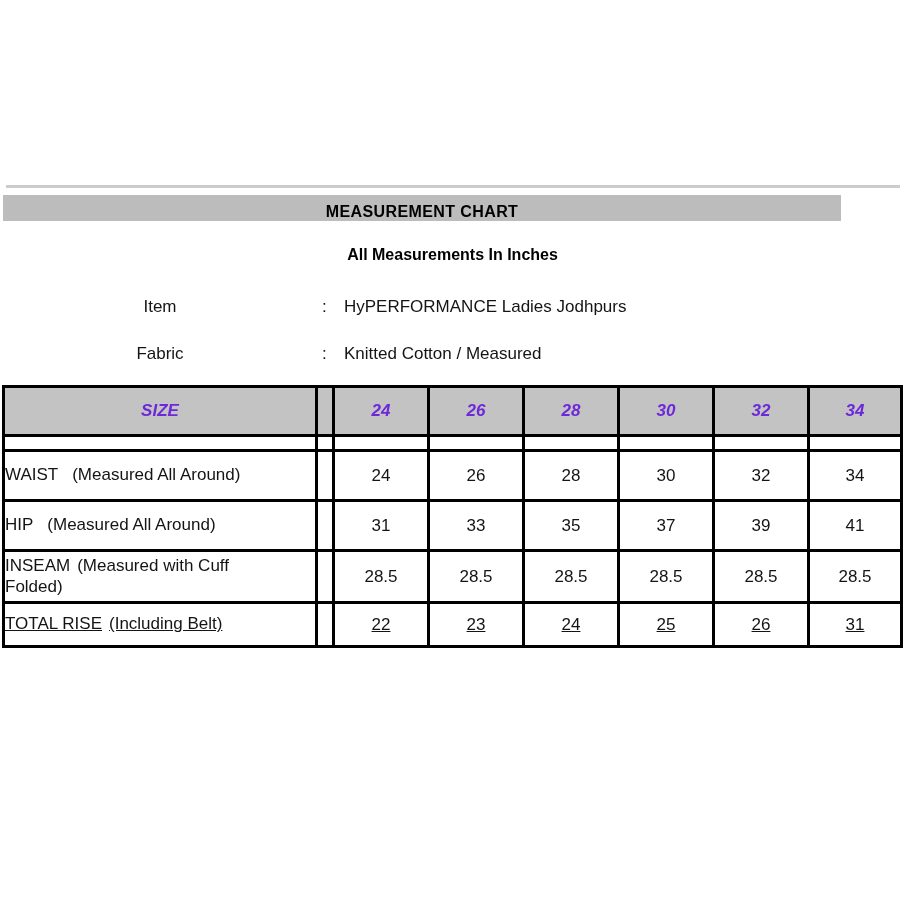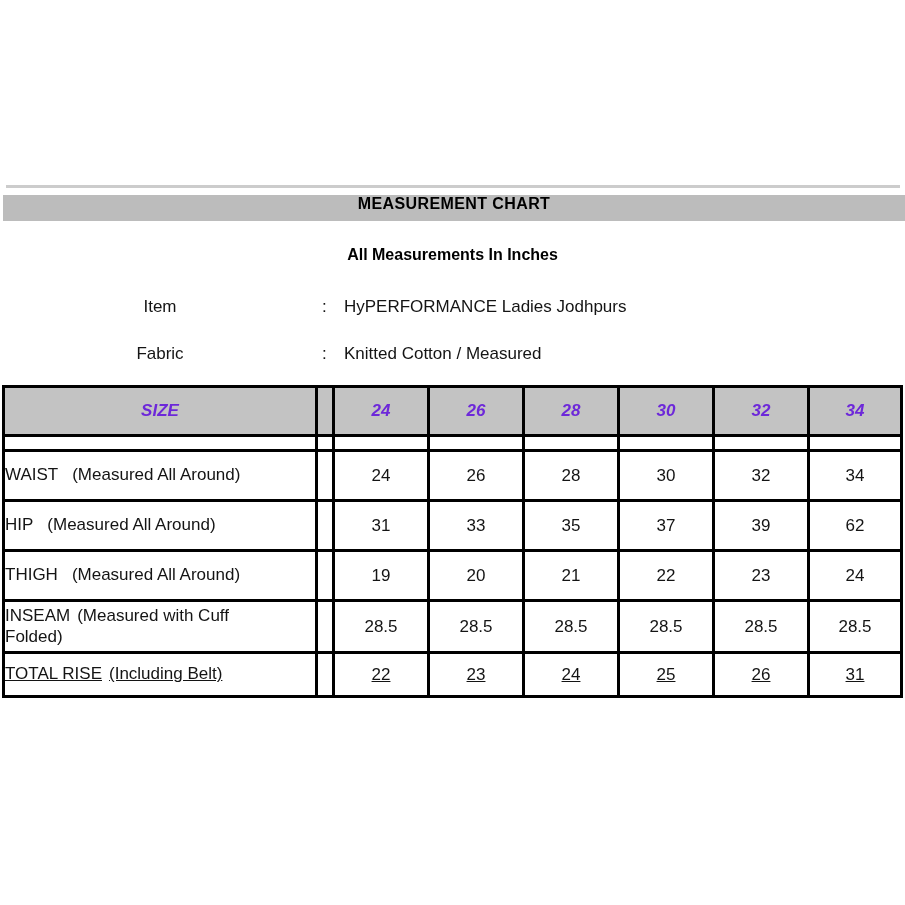--- a/index.html
+++ b/index.html
@@ -14,23 +14,23 @@
   }
   .top-rule {
     position: absolute;
     top: 185px; left: 6px;
     width: 894px; height: 3px;
     background: var(--rule-gray, #cccccc);
   }
   .title-bar {
     position: absolute;
     top: 195px; left: 3px;
-    width: 902px; height: 26px;
+    width: 838px; height: 26px;
     background: var(--bar-gray, #bcbcbc);
-    display: flex; align-items: flex-start; justify-content: center;
+    display: flex; align-items: flex-end; justify-content: center;
   }
   .title-bar span {
     font-weight: bold;
     font-size: 16px;
     letter-spacing: 0.4px;
     color: #000;
   }
   .subtitle {
     position: absolute;
     top: 246px; left: 0;
@@ -151,33 +151,21 @@
       <tr class="row-h47">
         <td class="label-cell">
           <div class="label-wrap"><span>HIP</span><span class="note">(Measured All Around)</span></div>
         </td>
         <td class="gap-cell"></td>
         <td class="val-cell">31</td>
         <td class="val-cell">33</td>
         <td class="val-cell">35</td>
         <td class="val-cell">37</td>
         <td class="val-cell">39</td>
-        <td class="val-cell">62</td>
-      </tr>
-      <tr class="row-h47">
-        <td class="label-cell">
-          <div class="label-wrap"><span>THIGH</span><span class="note">(Measured All Around)</span></div>
-        </td>
-        <td class="gap-cell"></td>
-        <td class="val-cell">19</td>
-        <td class="val-cell">20</td>
-        <td class="val-cell">21</td>
-        <td class="val-cell">22</td>
-        <td class="val-cell">23</td>
-        <td class="val-cell">24</td>
+        <td class="val-cell">41</td>
       </tr>
       <tr class="row-h49">
         <td class="label-cell">
           <div class="label-wrap"><span>INSEAM</span><span class="note tight">(Measured with Cuff Folded)</span></div>
         </td>
         <td class="gap-cell"></td>
         <td class="val-cell">28.5</td>
         <td class="val-cell">28.5</td>
         <td class="val-cell">28.5</td>
         <td class="val-cell">28.5</td>

